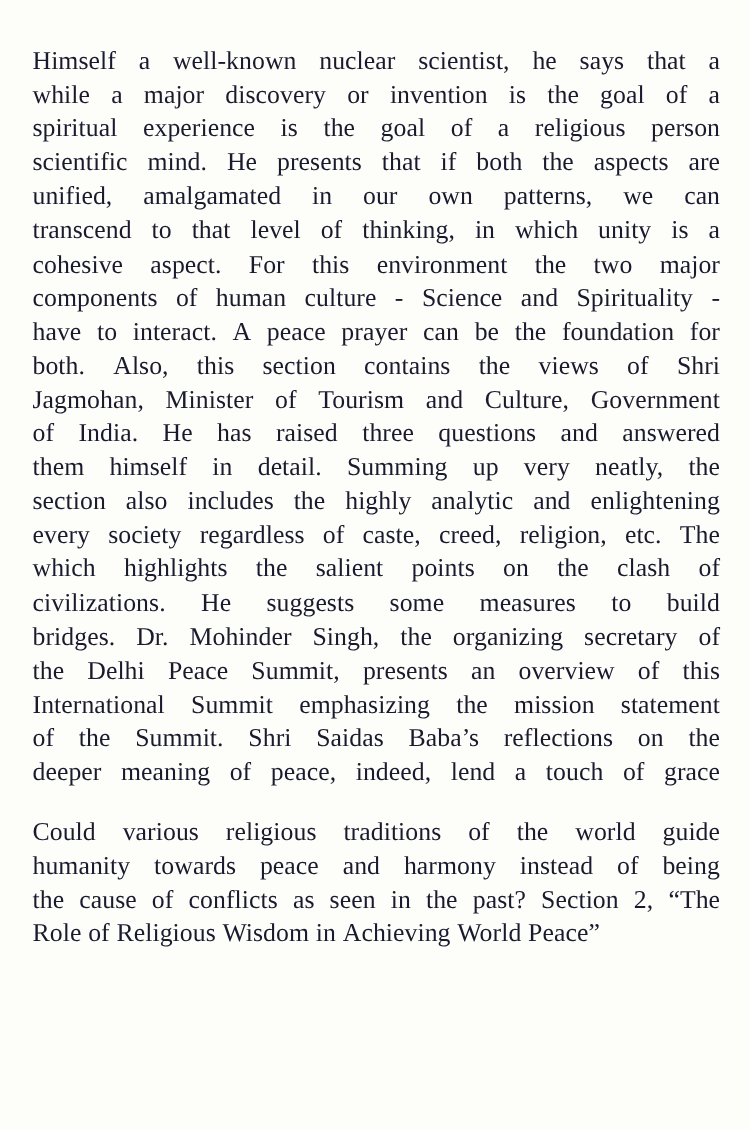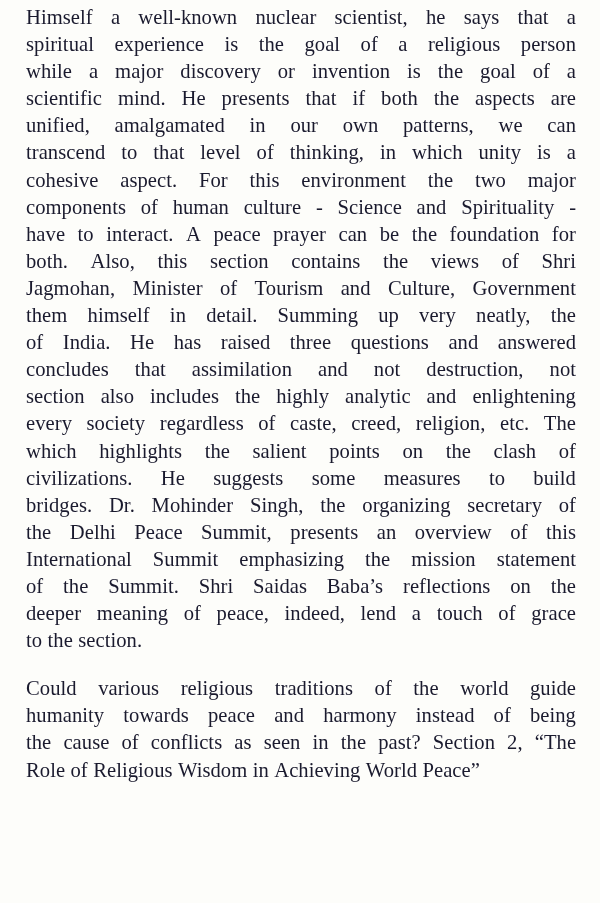--- a/index.html
+++ b/index.html
@@ -14,21 +14,21 @@
     font-family: "Liberation Serif", "DejaVu Serif", serif;
     overflow: hidden;
   }
 
   .page {
     position: relative;
     width: 600px;
     height: 903px;
     background: #fdfdfa;
     box-sizing: border-box;
-    padding: 4px 24px 0 26px;
+    padding: 36px 24px 0 26px;
   }
 
   .text-body {
     width: 550px;
   }
 
   .para {
     margin: 0;
     text-align: justify;
     text-justify: inter-word;
@@ -64,43 +64,41 @@
   }
 </style>
 </head>
 <body>
 
 <div class="page">
   <div class="text-body">
 
     <p class="para">
         <span class="line"><span class="w">Himself</span> <span class="w">a</span> <span class="w">well-known</span> <span class="w">nuclear</span> <span class="w">scientist,</span> <span class="w">he</span> <span class="w">says</span> <span class="w">that</span> <span class="w">a</span></span>
+        <span class="line"><span class="w">while</span> <span class="w">a</span> <span class="w">major</span> <span class="w">discovery</span> <span class="w">or</span> <span class="w">invention</span> <span class="w">is</span> <span class="w">the</span> <span class="w">goal</span> <span class="w">of</span> <span class="w">a</span></span>
         <span class="line"><span class="w">spiritual</span> <span class="w">experience</span> <span class="w">is</span> <span class="w">the</span> <span class="w">goal</span> <span class="w">of</span> <span class="w">a</span> <span class="w">religious</span> <span class="w">person</span></span>
-        <span class="line"><span class="w">while</span> <span class="w">a</span> <span class="w">major</span> <span class="w">discovery</span> <span class="w">or</span> <span class="w">invention</span> <span class="w">is</span> <span class="w">the</span> <span class="w">goal</span> <span class="w">of</span> <span class="w">a</span></span>
         <span class="line"><span class="w">scientific</span> <span class="w">mind.</span> <span class="w">He</span> <span class="w">presents</span> <span class="w">that</span> <span class="w">if</span> <span class="w">both</span> <span class="w">the</span> <span class="w">aspects</span> <span class="w">are</span></span>
         <span class="line"><span class="w">unified,</span> <span class="w">amalgamated</span> <span class="w">in</span> <span class="w">our</span> <span class="w">own</span> <span class="w">patterns,</span> <span class="w">we</span> <span class="w">can</span></span>
         <span class="line"><span class="w">transcend</span> <span class="w">to</span> <span class="w">that</span> <span class="w">level</span> <span class="w">of</span> <span class="w">thinking,</span> <span class="w">in</span> <span class="w">which</span> <span class="w">unity</span> <span class="w">is</span> <span class="w">a</span></span>
         <span class="line"><span class="w">cohesive</span> <span class="w">aspect.</span> <span class="w">For</span> <span class="w">this</span> <span class="w">environment</span> <span class="w">the</span> <span class="w">two</span> <span class="w">major</span></span>
         <span class="line"><span class="w">components</span> <span class="w">of</span> <span class="w">human</span> <span class="w">culture</span> <span class="w">-</span> <span class="w">Science</span> <span class="w">and</span> <span class="w">Spirituality</span> <span class="w">-</span></span>
         <span class="line"><span class="w">have</span> <span class="w">to</span> <span class="w">interact.</span> <span class="w">A</span> <span class="w">peace</span> <span class="w">prayer</span> <span class="w">can</span> <span class="w">be</span> <span class="w">the</span> <span class="w">foundation</span> <span class="w">for</span></span>
         <span class="line"><span class="w">both.</span> <span class="w">Also,</span> <span class="w">this</span> <span class="w">section</span> <span class="w">contains</span> <span class="w">the</span> <span class="w">views</span> <span class="w">of</span> <span class="w">Shri</span></span>
         <span class="line"><span class="w">Jagmohan,</span> <span class="w">Minister</span> <span class="w">of</span> <span class="w">Tourism</span> <span class="w">and</span> <span class="w">Culture,</span> <span class="w">Government</span></span>
+        <span class="line"><span class="w">of</span> <span class="w">India.</span> <span class="w">He</span> <span class="w">has</span> <span class="w">raised</span> <span class="w">three</span> <span class="w">questions</span> <span class="w">and</span> <span class="w">answered</span></span>
         <span class="line"><span class="w">them</span> <span class="w">himself</span> <span class="w">in</span> <span class="w">detail.</span> <span class="w">Summing</span> <span class="w">up</span> <span class="w">very</span> <span class="w">neatly,</span> <span class="w">the</span></span>
-        <span class="line"><span class="w">of</span> <span class="w">India.</span> <span class="w">He</span> <span class="w">has</span> <span class="w">raised</span> <span class="w">three</span> <span class="w">questions</span> <span class="w">and</span> <span class="w">answered</span></span>
-        <span class="line"><span class="w">concludes</span> <span class="w">that</span> <span class="w">assimilation</span> <span class="w">and</span> <span class="w">not</span> <span class="w">destruction,</span> <span class="w">not</span></span>
         <span class="line"><span class="w">section</span> <span class="w">also</span> <span class="w">includes</span> <span class="w">the</span> <span class="w">highly</span> <span class="w">analytic</span> <span class="w">and</span> <span class="w">enlightening</span></span>
         <span class="line"><span class="w">every</span> <span class="w">society</span> <span class="w">regardless</span> <span class="w">of</span> <span class="w">caste,</span> <span class="w">creed,</span> <span class="w">religion,</span> <span class="w">etc.</span> <span class="w">The</span></span>
         <span class="line"><span class="w">which</span> <span class="w">highlights</span> <span class="w">the</span> <span class="w">salient</span> <span class="w">points</span> <span class="w">on</span> <span class="w">the</span> <span class="w">clash</span> <span class="w">of</span></span>
         <span class="line"><span class="w">civilizations.</span> <span class="w">He</span> <span class="w">suggests</span> <span class="w">some</span> <span class="w">measures</span> <span class="w">to</span> <span class="w">build</span></span>
         <span class="line"><span class="w">bridges.</span> <span class="w">Dr.</span> <span class="w">Mohinder</span> <span class="w">Singh,</span> <span class="w">the</span> <span class="w">organizing</span> <span class="w">secretary</span> <span class="w">of</span></span>
         <span class="line"><span class="w">the</span> <span class="w">Delhi</span> <span class="w">Peace</span> <span class="w">Summit,</span> <span class="w">presents</span> <span class="w">an</span> <span class="w">overview</span> <span class="w">of</span> <span class="w">this</span></span>
         <span class="line"><span class="w">International</span> <span class="w">Summit</span> <span class="w">emphasizing</span> <span class="w">the</span> <span class="w">mission</span> <span class="w">statement</span></span>
         <span class="line"><span class="w">of</span> <span class="w">the</span> <span class="w">Summit.</span> <span class="w">Shri</span> <span class="w">Saidas</span> <span class="w">Baba’s</span> <span class="w">reflections</span> <span class="w">on</span> <span class="w">the</span></span>
         <span class="line"><span class="w">deeper</span> <span class="w">meaning</span> <span class="w">of</span> <span class="w">peace,</span> <span class="w">indeed,</span> <span class="w">lend</span> <span class="w">a</span> <span class="w">touch</span> <span class="w">of</span> <span class="w">grace</span></span>
-        <span class="line flush"><span class="w">to</span> <span class="w">the</span> <span class="w">section.</span></span>
       </p>
 
     <p class="para">
         <span class="line"><span class="w">Could</span> <span class="w">various</span> <span class="w">religious</span> <span class="w">traditions</span> <span class="w">of</span> <span class="w">the</span> <span class="w">world</span> <span class="w">guide</span></span>
         <span class="line"><span class="w">humanity</span> <span class="w">towards</span> <span class="w">peace</span> <span class="w">and</span> <span class="w">harmony</span> <span class="w">instead</span> <span class="w">of</span> <span class="w">being</span></span>
         <span class="line"><span class="w">the</span> <span class="w">cause</span> <span class="w">of</span> <span class="w">conflicts</span> <span class="w">as</span> <span class="w">seen</span> <span class="w">in</span> <span class="w">the</span> <span class="w">past?</span> <span class="w">Section</span> <span class="w">2,</span> <span class="w">“The</span></span>
         <span class="line flush"><span class="w">Role</span> <span class="w">of</span> <span class="w">Religious</span> <span class="w">Wisdom</span> <span class="w">in</span> <span class="w">Achieving</span> <span class="w">World</span> <span class="w">Peace”</span></span>
       </p>
 
   </div>

